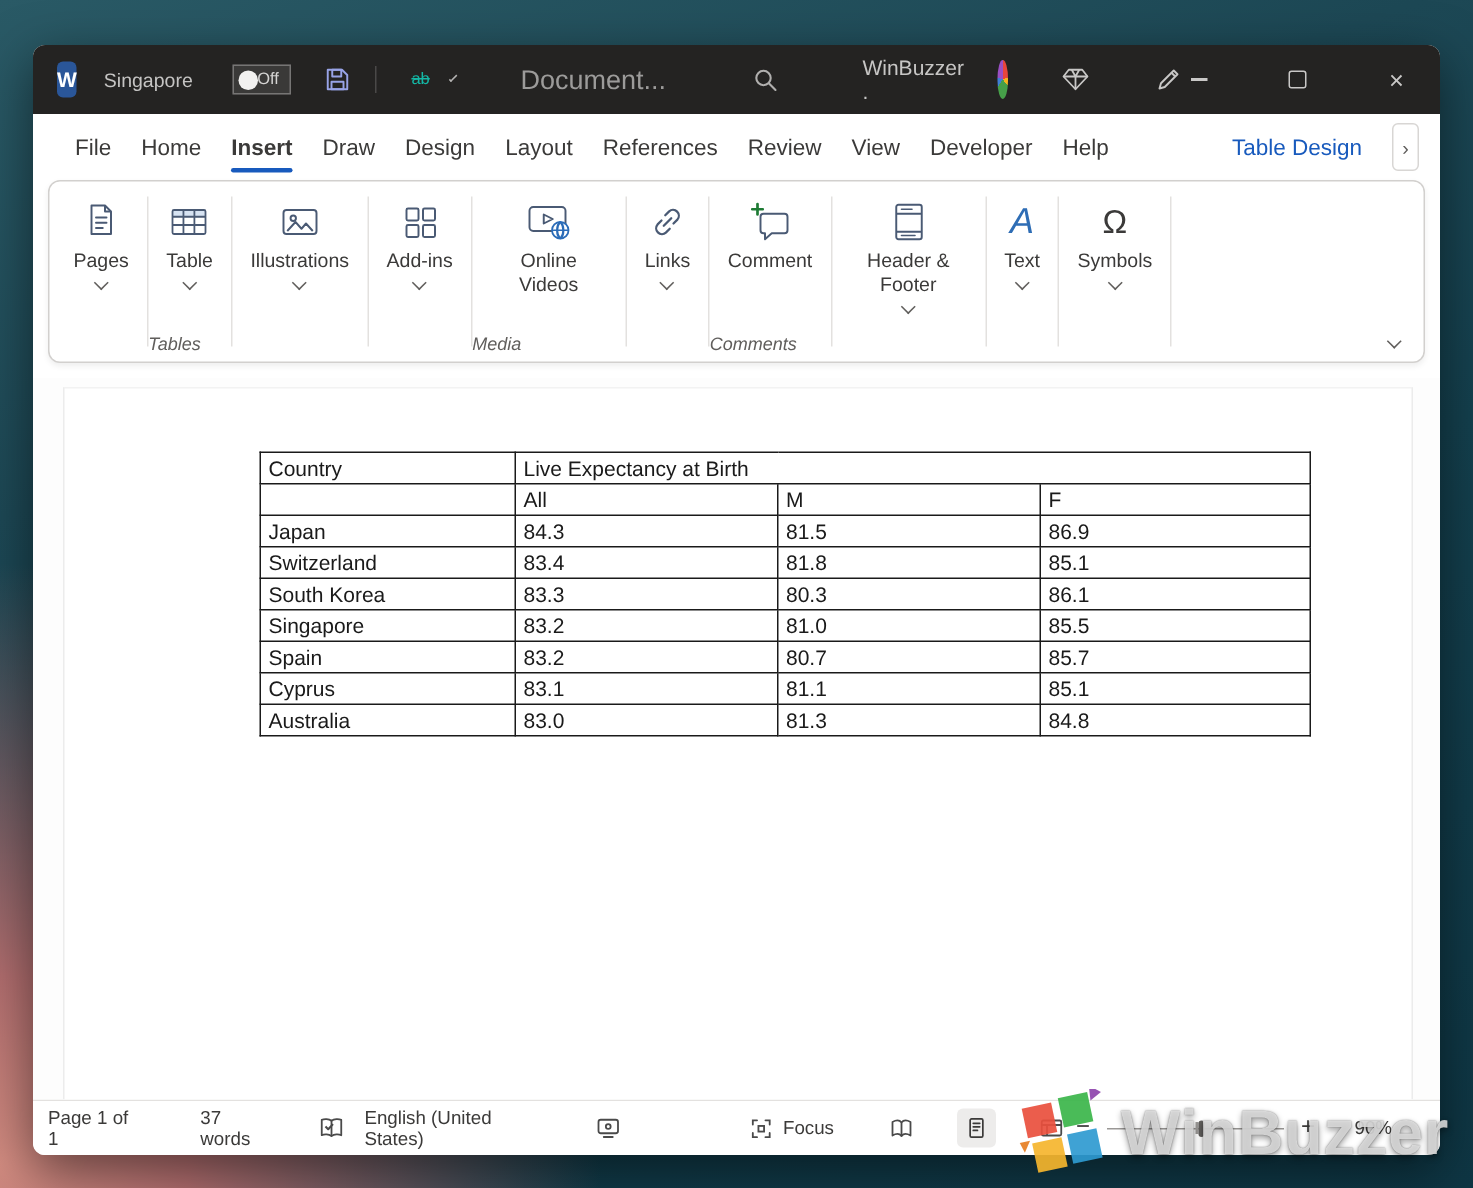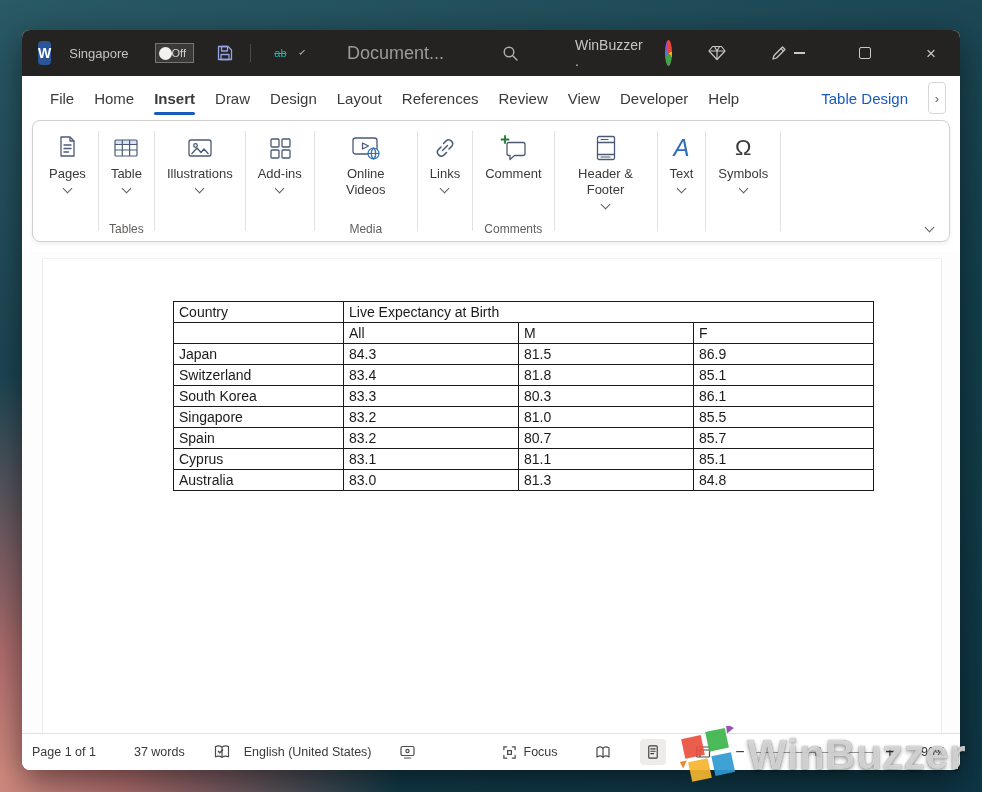--- a/index.html
+++ b/index.html
@@ -61,35 +61,35 @@
     border:1px solid #d2d0ce;border-radius:8px;box-shadow:0 2px 4px rgba(0,0,0,.07);
     display:flex;align-items:stretch;padding:4px 4px 0 4px;box-sizing:border-box;}
   .rgroup{display:flex;flex-direction:column;align-items:center;position:relative;
     padding:2px 7px 18px;}
   .rsep{width:1px;background:#e3e1df;align-self:stretch;margin:6px 0 10px;}
   .rbtn{display:flex;flex-direction:column;align-items:center;padding:3px 5px;border-radius:4px;cursor:default;}
   .rbtn .icon{height:36px;display:flex;align-items:center;justify-content:center;}
   .rbtn .label{font-size:13px;color:#3b3a39;text-align:center;line-height:16px;max-width:78px;}
   .chev-down{display:inline-block;width:6px;height:6px;border-right:1.3px solid #605e5c;
     border-bottom:1.3px solid #605e5c;transform:rotate(45deg);margin-top:3px;}
-  .caption{position:absolute;bottom:5px;left:0;right:0;text-align:center;font-size:12px;color:#605e5c;}
+  .caption{position:absolute;bottom:5px;left:0;right:0;font-size:12px;color:#605e5c;font-style:italic;}
   .collapse-chev{position:absolute;right:16px;bottom:10px;}
   .a-glyph{font-size:24px;font-style:italic;color:#2e6db5;line-height:1;}
   .omega{font-size:22px;color:#3b3a39;line-height:1;}
   
   .docarea{flex:1 1 auto;background:#fdfdfd;position:relative;overflow:hidden;}
   .page{position:absolute;left:20px;right:18px;top:6px;bottom:0;background:#fff;
     border-left:1px solid #ececec;border-right:1px solid #ececec;border-top:1px solid #f2f2f2;}
   table.doc-table{position:absolute;left:130px;top:42px;width:700px;border-collapse:collapse;
     table-layout:fixed;font-size:14px;color:#1a1a1a;}
   table.doc-table td{border:1px solid #1a1a1a;height:20px;line-height:18px;
     padding:0 5px;overflow:hidden;white-space:nowrap;}
   
   .statusbar{height:36px;background:#fff;border-top:1px solid #e3e1df;display:flex;
-    align-items:center;font-size:12.5px;color:#3b3a39;padding:0 14px 0 10px;flex:0 0 auto;}
+    align-items:center;font-size:12.5px;color:#3b3a39;padding:0 32px 0 10px;flex:0 0 auto;}
   .sb-item{display:flex;align-items:center;cursor:default;}
   .sb-words{margin-left:38px;}
   .sb-proof{margin-left:28px;}
   .sb-lang{margin-left:13px;}
   .sb-macro{margin-left:27px;}
   .sb-focus{margin-left:86px;gap:7px;}
   .sb-views{margin-left:32px;display:flex;align-items:center;gap:24px;}
   .view-btn{width:26px;height:26px;display:flex;align-items:center;justify-content:center;border-radius:4px;}
   .view-btn.active{background:#d2d0ce66;}
   .sb-zoom{margin-left:auto;display:flex;align-items:center;}

